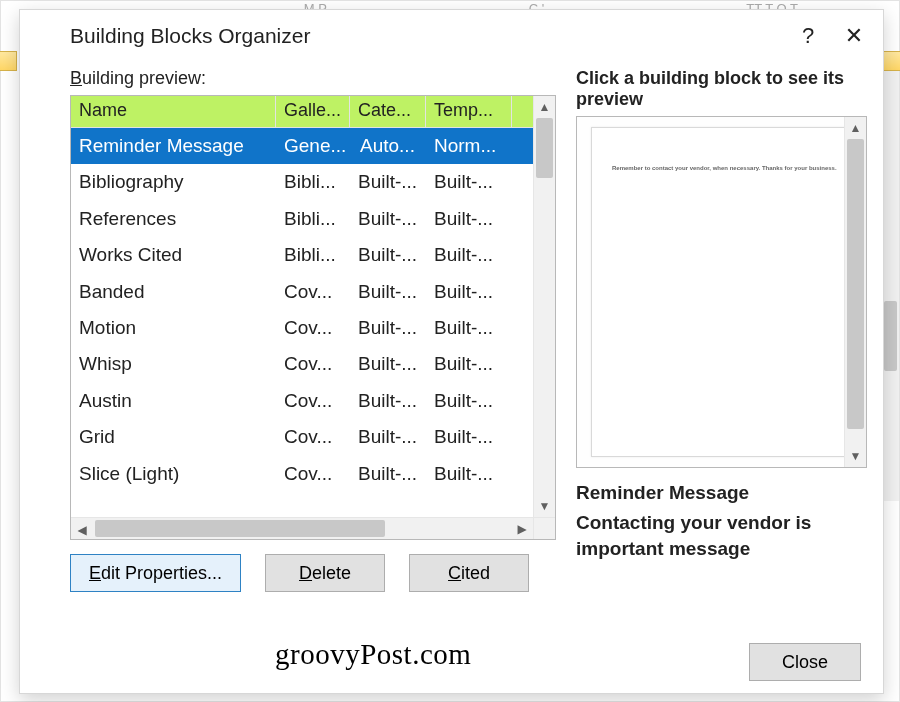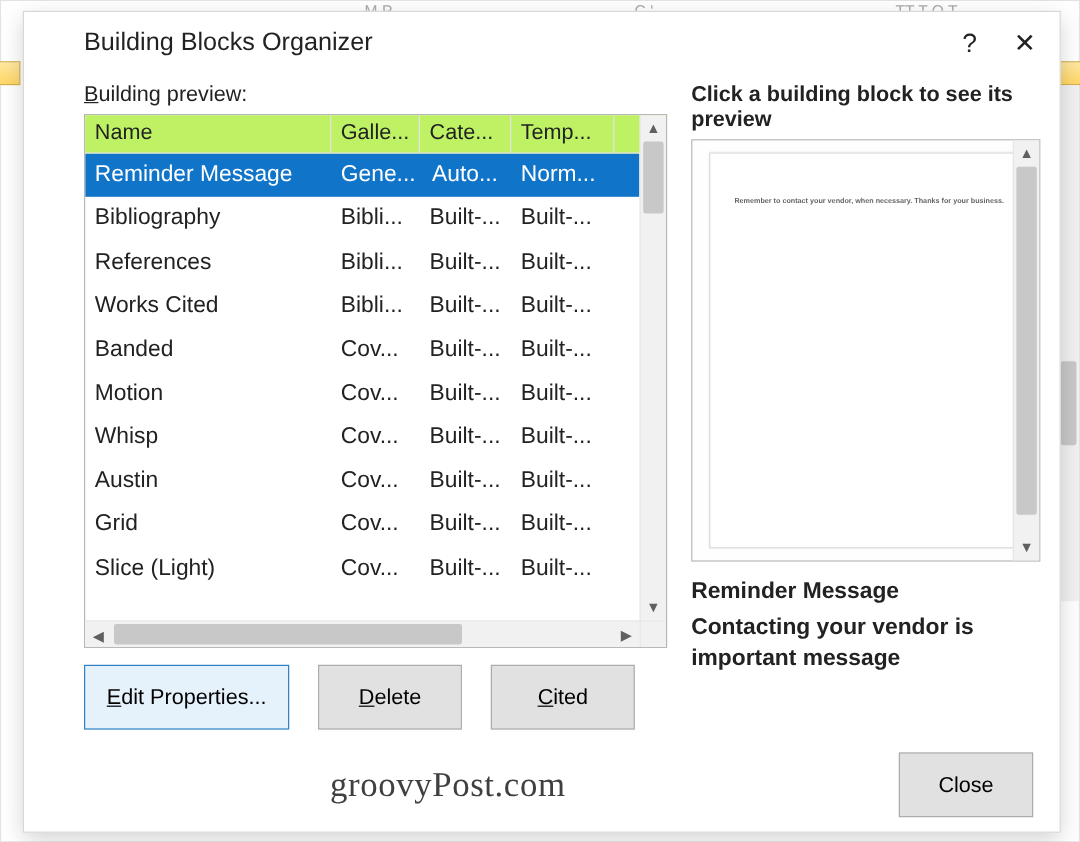--- a/index.html
+++ b/index.html
@@ -199,21 +199,21 @@
     background: #f1f1f1;
     border-left: 1px solid #e6e6e6;
     border-top: 1px solid #e6e6e6;
   }
 
   .left-buttons {
     display: flex; gap: 24px;
     padding-top: 14px;
   }
   .std-btn {
-    height: 54px;
+    height: 38px;
     min-width: 120px;
     padding: 0 18px;
     font-size: 18px;
     background: #e1e1e1;
     border: 1px solid #adadad;
     cursor: pointer;
     display: inline-flex; align-items: center; justify-content: center;
   }
   .std-btn.accent {
     background: #e5f1fb;
@@ -271,21 +271,21 @@
   .close-row {
     position: absolute;
     right: 22px; bottom: 12px;
   }
 
   .watermark {
     position: absolute;
     bottom: 22px; left: 255px;
     font-family: Georgia, "Times New Roman", serif;
     font-size: 29px;
-    color: #404040;
+    color: #000000;
     letter-spacing: 0.5px;
     pointer-events: none;
   }
   .ul { text-decoration: underline; }
 </style>
 </head>
 <body>
 
 <div class="outer">
   <div class="ribbon-hint">

